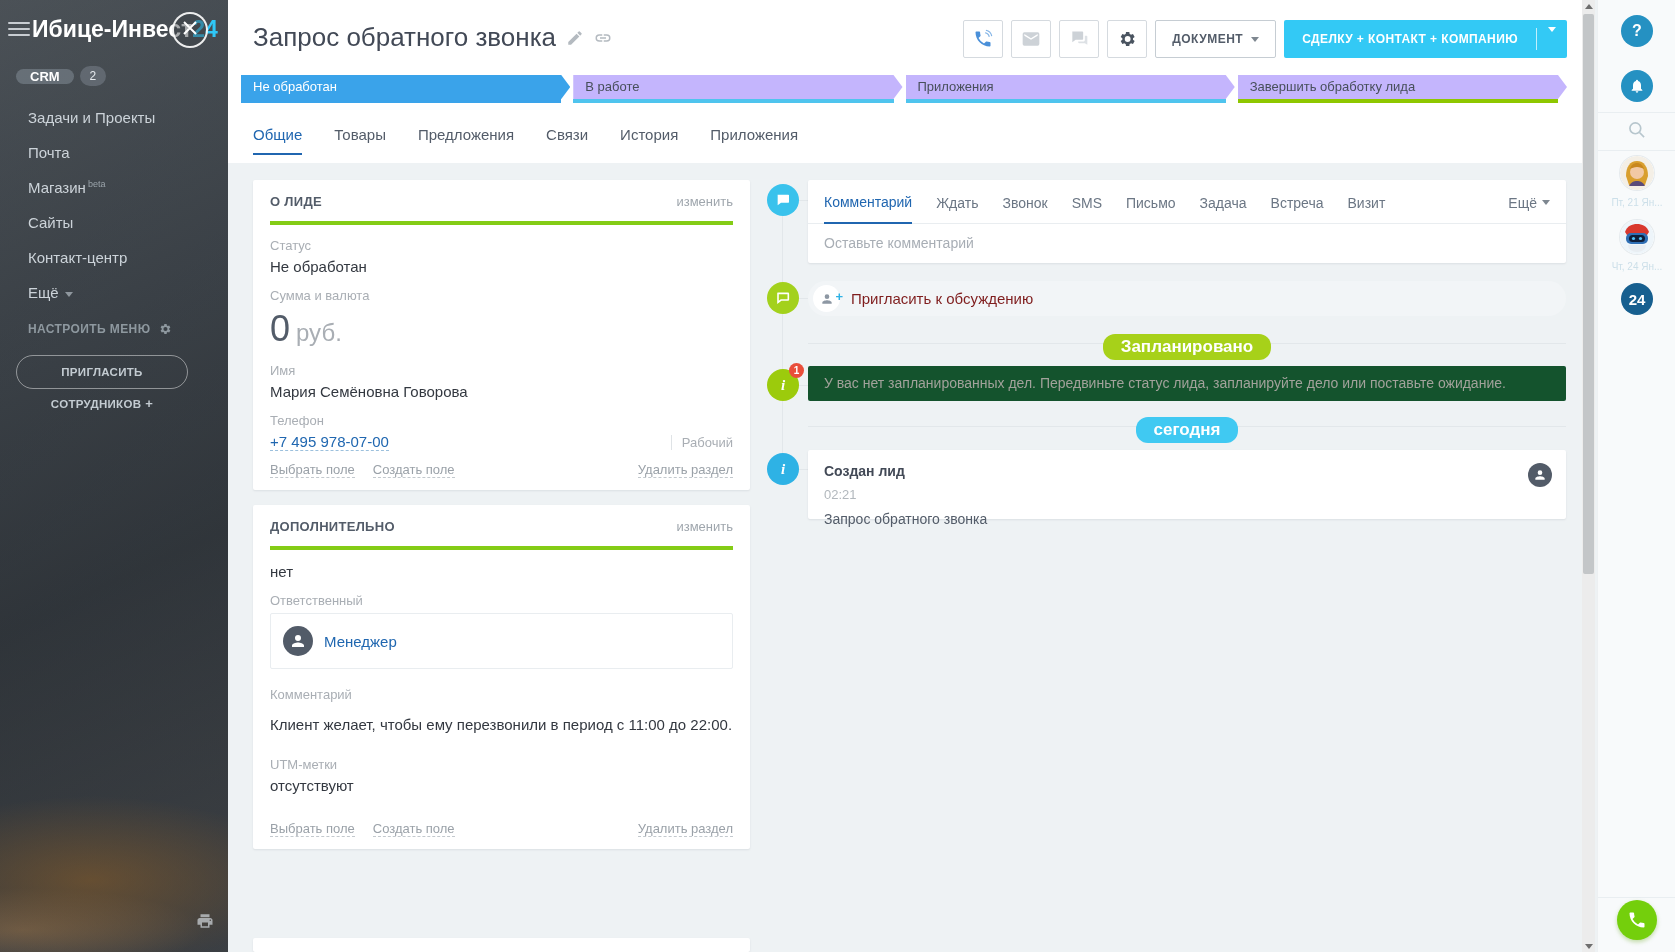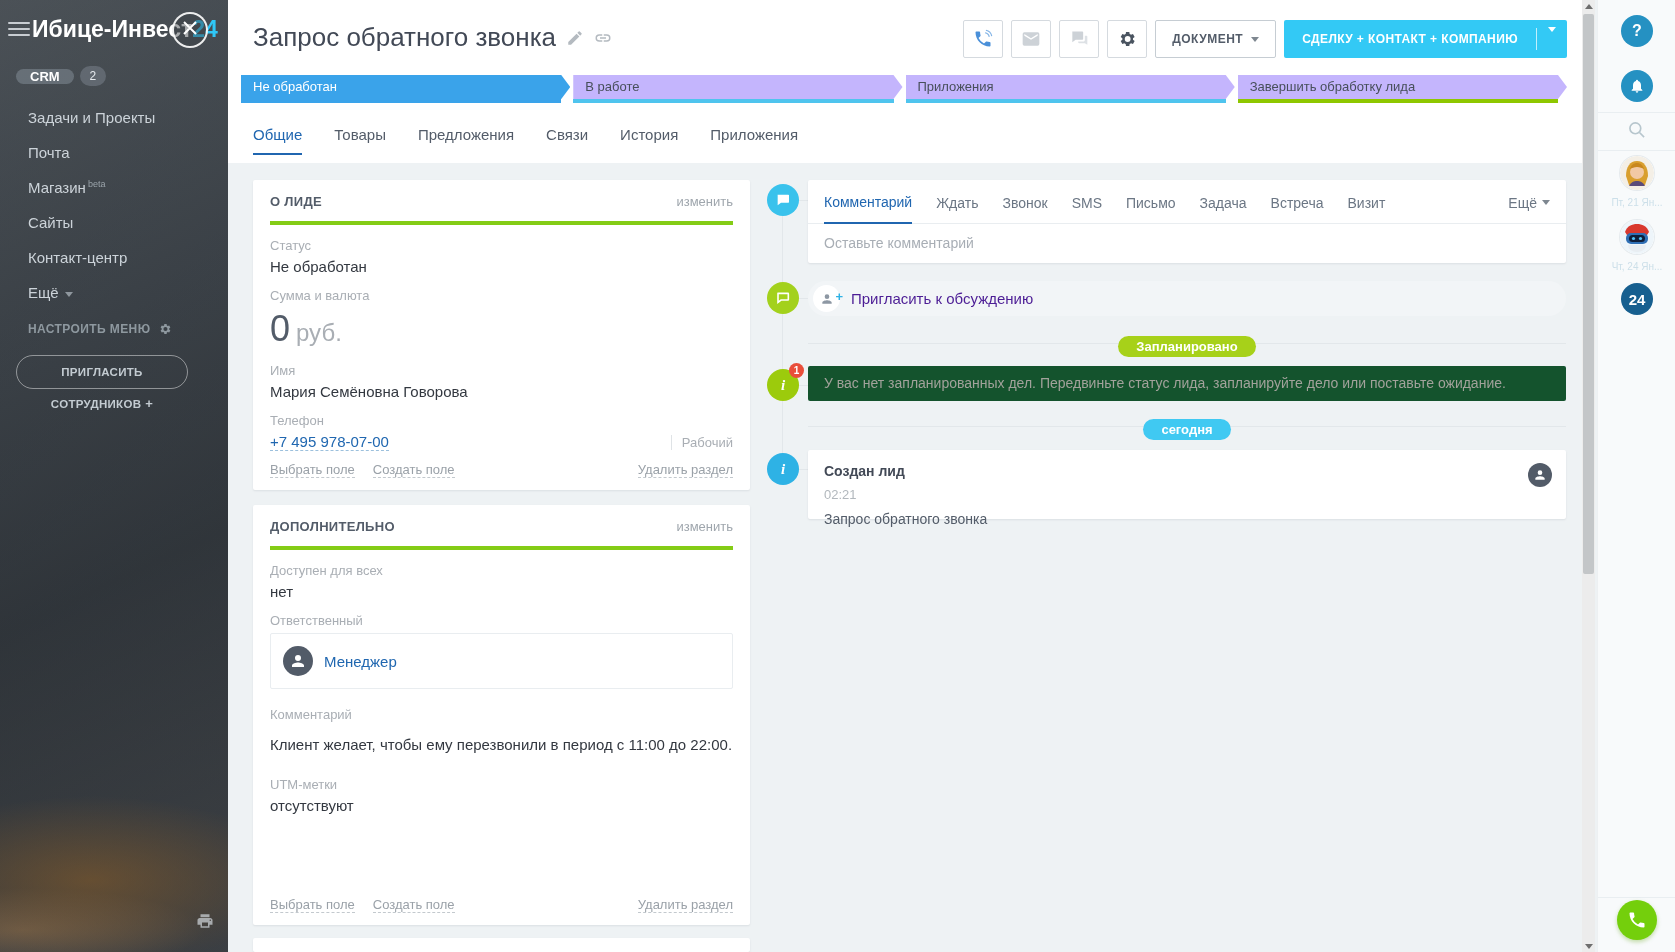--- a/index.html
+++ b/index.html
@@ -66,21 +66,21 @@
   .stage.final .under { background:#8ec700; }
 
   
   .main-tabs { position:absolute; left:25px; top:126px; display:flex; gap:32px; }
   .mtab { font-size:15px; color:#535c69; padding-bottom:10px; cursor:pointer; }
   .mtab.active { color:#2066b0; border-bottom:2px solid #2066b0; }
 
   
   .card { position:absolute; background:#fff; border-radius:2px; box-shadow:0 1px 2px rgba(83,92,105,.12); }
   .card-lead { left:25px; top:180px; width:497px; height:310px; }
-  .card-extra { left:25px; top:505px; width:497px; height:420px; }
+  .card-extra { left:25px; top:505px; width:497px; height:344px; }
   .card-third { left:25px; top:938px; width:497px; height:14px; }
   .card-inner { padding:14px 17px; position:relative; height:100%; }
   .card-head { display:flex; justify-content:space-between; align-items:center; padding-bottom:12px; border-bottom:4px solid #84cc16; }
   .card-head .sect { font-size:13px; font-weight:bold; color:#535c69; letter-spacing:.3px; }
   .edit-link { font-size:13px; color:#9fa6ad; cursor:pointer; }
   .fld { margin-top:13px; }
   .fld-label { font-size:13px; color:#a9aeb4; margin-bottom:5px; }
   .fld-value { font-size:15px; color:#333840; }
   .amount-value { font-size:36px; color:#535c69; font-weight:300; }
   .amount-cur { font-size:24px; color:#a9aeb4; font-weight:300; margin-left:6px; }
@@ -106,25 +106,25 @@
   .tl-tabs { display:flex; align-items:center; gap:24px; padding:14px 16px 0 16px; border-bottom:1px solid #e9edf0; }
   .tl-tab { font-size:14px; color:#6b7684; padding-bottom:12px; cursor:pointer; white-space:nowrap; }
   .tl-tab.active { color:#2066b0; border-bottom:2px solid #2066b0; margin-bottom:-1px; }
   .tl-more { margin-left:auto; font-size:14px; color:#6b7684; cursor:pointer; display:flex; align-items:center; gap:5px; padding-bottom:12px; }
   .tl-input-row { padding:11px 16px 12px 16px; font-size:14px; color:#a8aeb5; cursor:text; }
 
   .tl-invite { position:absolute; left:580px; top:281px; width:758px; height:35px; background:#f2f5f7; border-radius:18px;
     display:flex; align-items:center; gap:11px; padding:0 5px; cursor:pointer; }
   .invite-badge { width:27px; height:27px; border-radius:50%; background:#fff; display:flex; align-items:center; justify-content:center; position:relative; }
   .invite-badge .plus { position:absolute; right:-3px; top:5px; color:#2eb2e5; font-size:13px; font-weight:bold; line-height:1; }
-  .tl-invite .txt { font-size:15px; color:#4c1d95; }
+  .tl-invite .txt { font-size:15px; color:#7f1d1d; }
 
   .tl-sep { position:absolute; left:580px; width:758px; height:21px; display:flex; align-items:center; justify-content:center; }
   .tl-sep .line { position:absolute; left:0; right:0; top:50%; height:1px; background:#e2e7ea; }
-  .sep-badge { position:relative; z-index:1; color:#fff; font-size:13px; font-weight:bold; padding:3px 18px; border-radius:12px;margin-top:8px; }
+  .sep-badge { position:relative; z-index:1; color:#fff; font-size:17px; font-weight:bold; padding:3px 18px; border-radius:12px;margin-top:8px; }
   .sep-badge.green { background:#a7d119; }
   .sep-badge.blue { background:#40c9f2; }
 
   .tl-notice { position:absolute; left:580px; top:366px; width:758px; height:35px; background:#14532d; border-radius:2px;
     font-size:14px; color:#a2a29b; line-height:35px; padding:0 16px; white-space:nowrap; overflow:hidden; }
 
   .tl-event { position:absolute; left:580px; top:450px; width:758px; height:69px; background:#fff; border-radius:2px;
     box-shadow:0 1px 2px rgba(83,92,105,.12); padding:13px 16px; }
   .ev-title-row { display:flex; align-items:flex-start; gap:8px;flex-direction:column; }
   .ev-title { font-size:14px; font-weight:bold; color:#424956; }
@@ -304,21 +304,20 @@
     </div>
   </div>
 
   <div class="card card-extra">
     <div class="card-inner">
       <div class="card-head">
         <span class="sect">ДОПОЛНИТЕЛЬНО</span>
         <span class="edit-link">изменить</span>
       </div>
       <div class="fld">
-        <div class="fld-label">Доступен для всех</div>
         <div class="fld-value">нет</div>
       </div>
       <div class="fld">
         <div class="fld-label">Ответственный</div>
         <div class="resp-box">
           <div class="avatar-dark">
             <svg width="18" height="18" viewBox="0 0 24 24">
                 <path fill="#fff" d="M12 12a4 4 0 1 0 0-8 4 4 0 0 0 0 8zm0 2c-2.67 0-8 1.34-8 4v2h16v-2c0-2.66-5.33-4-8-4z"></path>
               </svg>
           </div>

